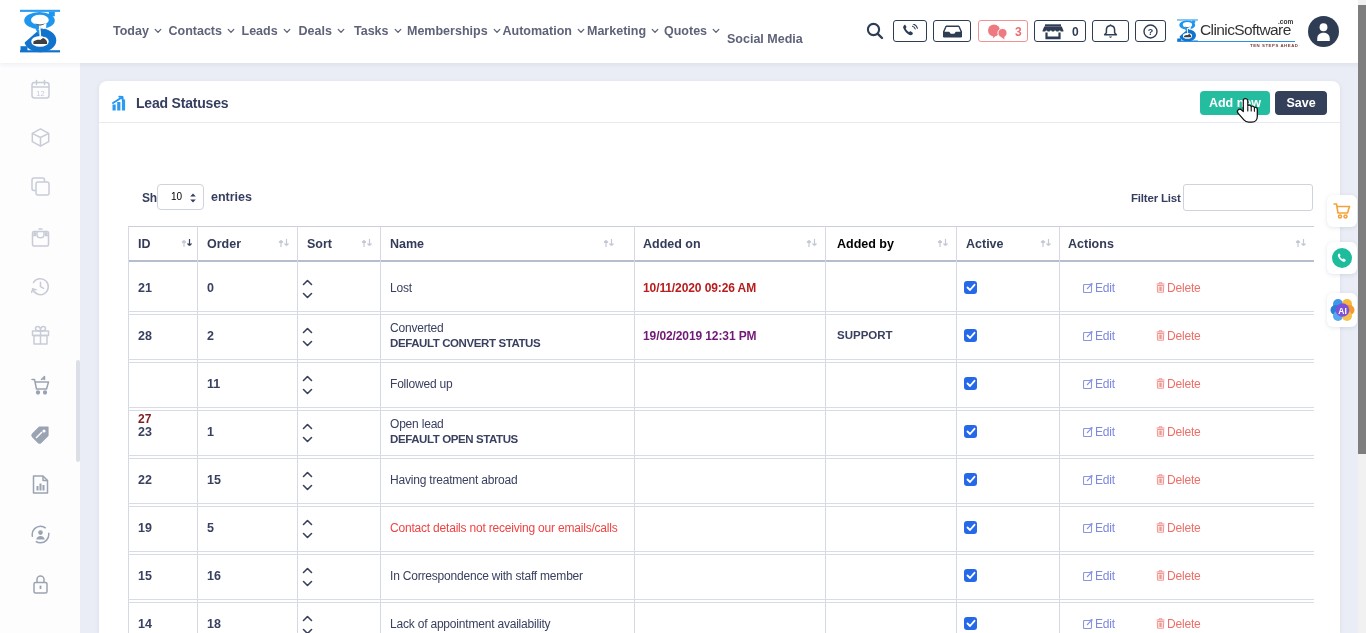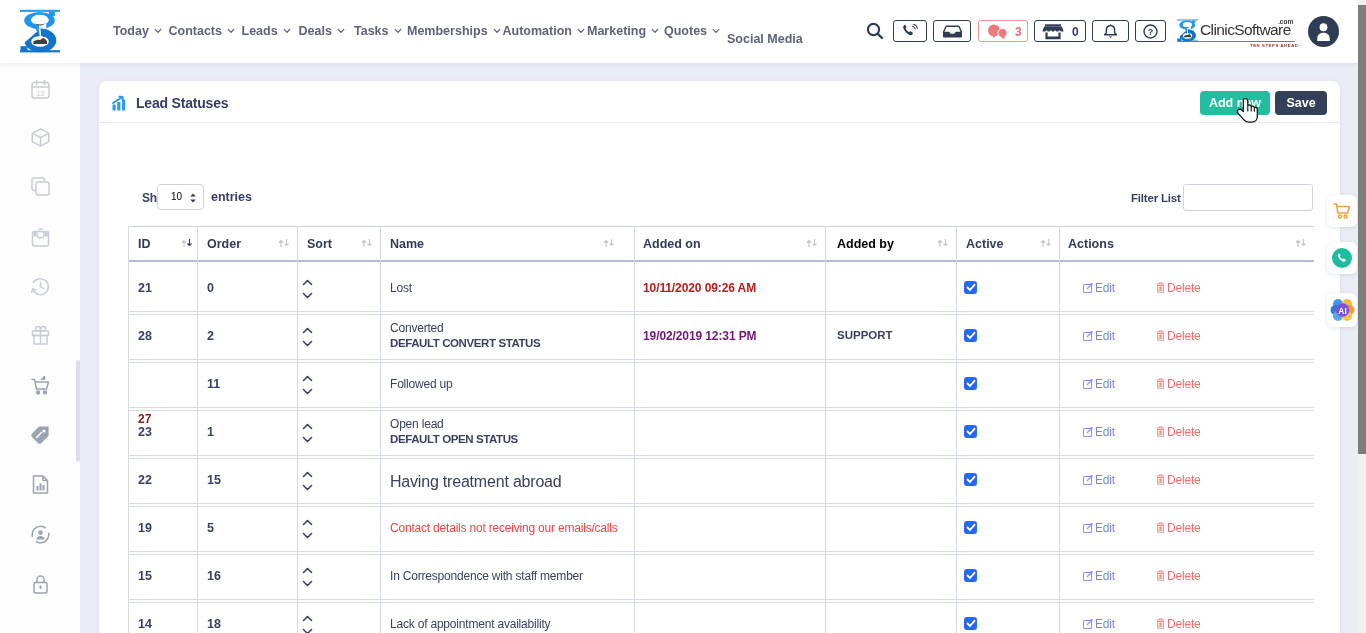--- a/index.html
+++ b/index.html
@@ -422,21 +422,21 @@
         </svg>
 <span class="abs" style="left:1039px; top:199px; font-size:12px; letter-spacing:-0.2px; color:#ee6f69;">Delete</span>
 <span class="abs" style="left:10px; top:247px; font-size:12.5px; font-weight:bold; color:#3a4160;">22</span>
 <span class="abs" style="left:79px; top:247px; font-size:12.5px; font-weight:bold; color:#3a4160;">15</span>
 <svg class="abs" style="left:174px; top:245px;" width="11" height="7" viewBox="0 0 11 7">
           <path d="M1.5 5.5 L5.5 1.5 L9.5 5.5" stroke="#39415f" stroke-width="1.6" fill="none" stroke-linecap="round" stroke-linejoin="round"></path>
         </svg>
 <svg class="abs" style="left:174px; top:258px;" width="11" height="7" viewBox="0 0 11 7">
           <path d="M1.5 1.5 L5.5 5.5 L9.5 1.5" stroke="#39415f" stroke-width="1.6" fill="none" stroke-linecap="round" stroke-linejoin="round"></path>
         </svg>
-<span class="abs" style="left:262px; top:247px; font-size:16px; letter-spacing:-0.2px; color:#3a4160;">Having treatment abroad</span>
+<span class="abs" style="left:262px; top:247px; font-size:12px; letter-spacing:-0.2px; color:#3a4160;">Having treatment abroad</span>
 <div class="abs" style="left:836px; top:247px; width:13px; height:13px; background:#2569e8; border-radius:3px;">
           <svg style="position:absolute;left:1.5px;top:2px;" width="10" height="9" viewBox="0 0 10 9">
             <path d="M1.5 4.5 L4 7 L8.5 1.8" stroke="#fff" stroke-width="1.8" fill="none" stroke-linecap="round" stroke-linejoin="round"></path>
           </svg>
         </div>
 <svg class="abs" style="left:955px; top:249px;" width="10" height="10" viewBox="0 0 10 10">
           <rect x="0.5" y="1.5" width="8" height="8" rx="1" fill="none" stroke="#8a95e2" stroke-width="1.1"></rect>
           <path d="M4 6 L8.6 1.2 M7.4 0.8 L9 0.6 L8.8 2.2" stroke="#8a95e2" stroke-width="1.1" fill="none"></path>
         </svg>
 <span class="abs" style="left:967px; top:247px; font-size:12px; letter-spacing:-0.2px; color:#7b87e0;">Edit</span>

